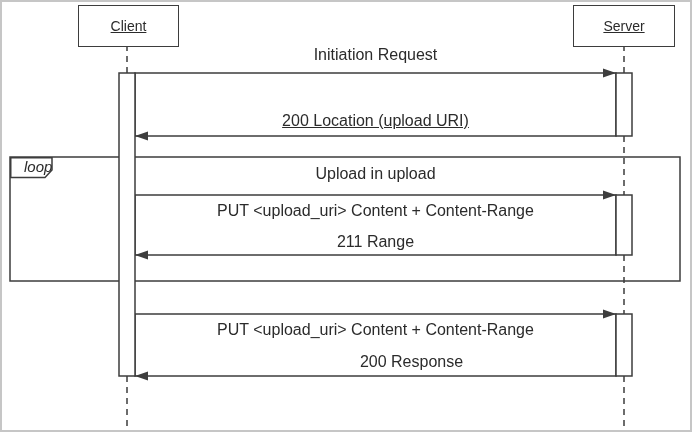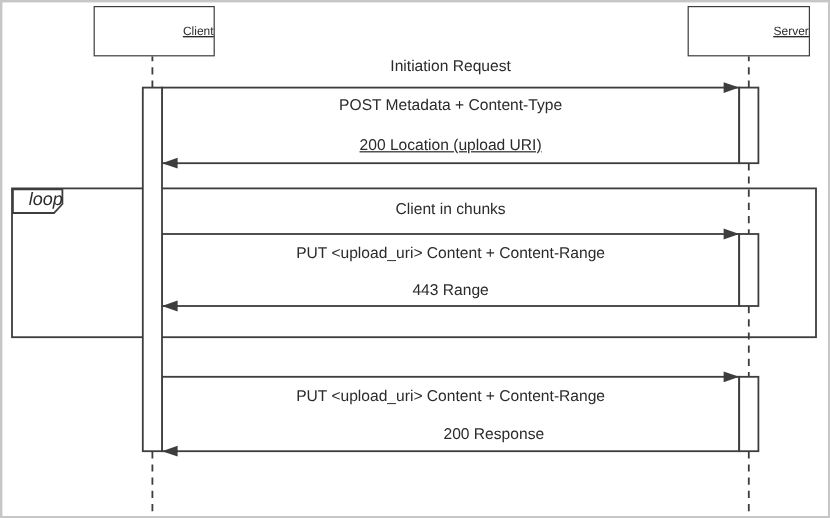--- a/index.html
+++ b/index.html
@@ -23,28 +23,27 @@
     pointer-events:none;
   }
   svg.geometry{position:absolute;left:0;top:0;}
   .shape{fill:none;stroke:var(--line);stroke-width:1.5;}
   .shape-filled{fill:var(--bg);stroke:var(--line);stroke-width:1.5;}
   .lifeline{fill:none;stroke:var(--line);stroke-width:1.5;stroke-dasharray:6 5;}
   .arrowhead{fill:var(--line);stroke:none;}
   .actor-box{
     position:absolute;top:5px;width:100px;height:40px;
     border:1.5px solid var(--line);background:var(--bg);
-    display:flex;align-items:center;justify-content:flex-end;
-    font-size:10px;
-    text-decoration:underline;
+    display:flex;align-items:center;justify-content:center;
+    font-size:14px;
   }
   .actor-box .actor-label{text-decoration:underline;}
   .lbl{
     position:absolute;left:135px;width:481px;
-    text-align:center;font-size:13px;line-height:16px;
+    text-align:center;font-size:16px;line-height:16px;
     white-space:nowrap;
   }
   .loop-lbl{
     position:absolute;left:24px;top:160px;
     font-size:15px;line-height:14px;font-style:italic;
   }
 </style>
 </head>
 <body>
 
@@ -79,24 +78,23 @@
   <div class="actor-box" style="left:78px;width:99px;">
     <span class="actor-label">Client</span>
   </div>
   <div class="actor-box" style="left:573px;">
     <span class="actor-label">Server</span>
   </div>
 
   <div class="loop-lbl">loop</div>
 
   <div class="lbl" style="top:47px;">Initiation Request</div>
-  <div class="lbl" style="top:80px;">POST Metadata + Content-Type</div>
   <div class="lbl" style="top:113px;text-decoration:underline;">200 Location (upload URI)</div>
 
-  <div class="lbl" style="top:166px;">Client in chunks</div>
+  <div class="lbl" style="top:166px;">Upload in upload</div>
   <div class="lbl" style="top:203px;">PUT &lt;upload_uri&gt; Content + Content-Range</div>
-  <div class="lbl" style="top:234px;">443 Range</div>
+  <div class="lbl" style="top:234px;">211 Range</div>
 
   <div class="lbl" style="top:322px;">PUT &lt;upload_uri&gt; Content + Content-Range</div>
   <div class="lbl" style="top:354px;margin-left:36px;">200 Response</div>
 
   <div class="frame-border"></div>
 </div>
 
 </body></html>

